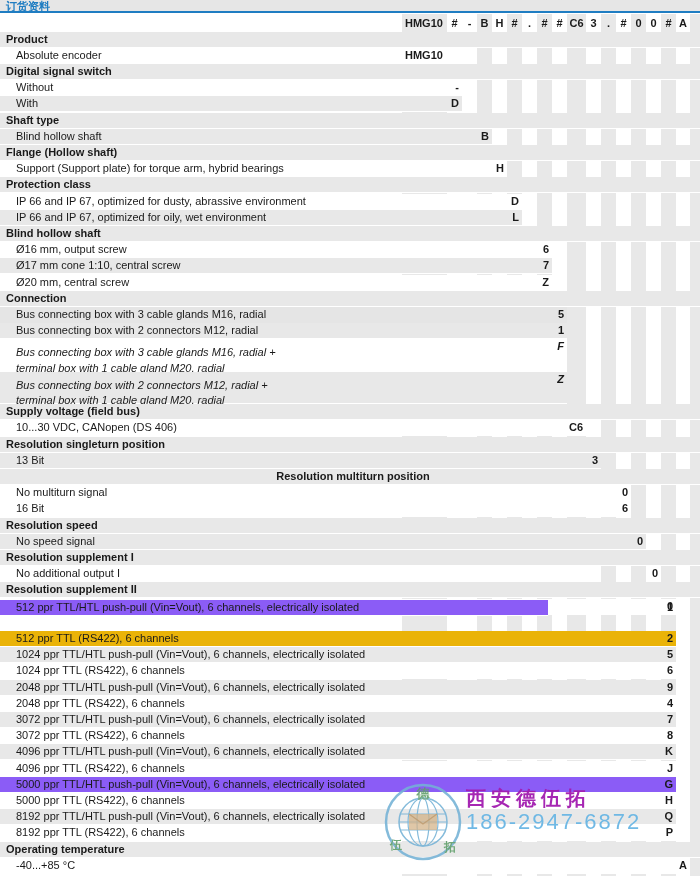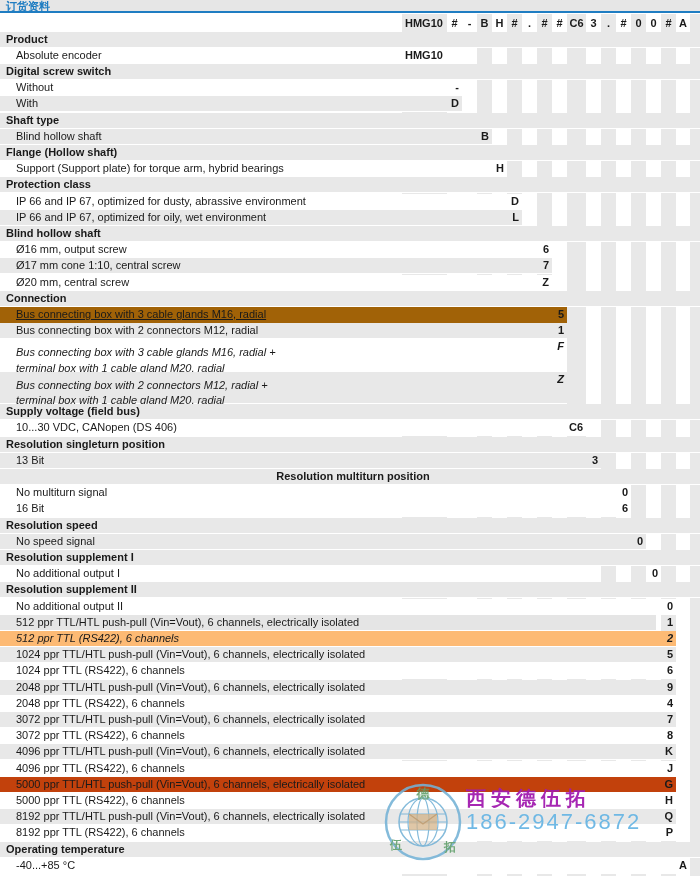--- a/index.html
+++ b/index.html
@@ -83,65 +83,65 @@
     <span class="hcode" style="left: 616px; width: 15px;">#</span>
     <span class="hcode" style="left: 631px; width: 15px;">0</span>
     <span class="hcode" style="left: 646px; width: 15px;">0</span>
     <span class="hcode" style="left: 661px; width: 15px;">#</span>
     <span class="hcode" style="left: 676px; width: 14px;">A</span>
   </div>
 
 <div id="table">
     <div class="sec-header" style="top: 31.5px; height: 16.2px;">Product</div>
     <div class="opt-row" style="top: 47.7px; height: 16.2px; width: 447px; background: rgb(255, 255, 255);"><span>Absolute encoder</span><span class="code" style="left: 405px; width: 42px; text-align: left;">HMG10</span></div>
-    <div class="sec-header" style="top: 63.9px; height: 16.2px;">Digital screw switch</div>
+    <div class="sec-header" style="top: 63.9px; height: 16.2px;">Digital signal switch</div>
     <div class="opt-row" style="top: 80.1px; height: 16.2px; width: 462px; background: rgb(255, 255, 255);"><span>Without</span><span class="code" style="left: 447px; width: 12px;">-</span></div>
     <div class="opt-row" style="top: 96.3px; height: 16.2px; width: 462px; background: rgb(232, 232, 232);"><span>With</span><span class="code" style="left: 447px; width: 12px;">D</span></div>
     <div class="sec-header" style="top: 112.5px; height: 16.2px;">Shaft type</div>
     <div class="opt-row" style="top: 128.7px; height: 16.2px; width: 492px; background: rgb(232, 232, 232);"><span>Blind hollow shaft</span><span class="code" style="left: 477px; width: 12px;">B</span></div>
     <div class="sec-header" style="top: 144.9px; height: 16.2px;">Flange (Hollow shaft)</div>
     <div class="opt-row" style="top: 161.1px; height: 16.2px; width: 507px; background: rgb(255, 255, 255);"><span>Support (Support plate) for torque arm, hybrid bearings</span><span class="code" style="left: 492px; width: 12px;">H</span></div>
     <div class="sec-header" style="top: 177.3px; height: 16.2px;">Protection class</div>
     <div class="opt-row" style="top: 193.5px; height: 16.2px; width: 522px; background: rgb(255, 255, 255);"><span>IP 66 and IP 67, optimized for dusty, abrassive environment</span><span class="code" style="left: 507px; width: 12px;">D</span></div>
     <div class="opt-row" style="top: 209.7px; height: 16.2px; width: 522px; background: rgb(232, 232, 232);"><span>IP 66 and IP 67, optimized for oily, wet environment</span><span class="code" style="left: 507px; width: 12px;">L</span></div>
     <div class="sec-header" style="top: 225.9px; height: 16.2px;">Blind hollow shaft</div>
     <div class="opt-row" style="top: 242.1px; height: 16.2px; width: 552px; background: rgb(255, 255, 255);"><span>Ø16 mm, output screw</span><span class="code" style="left: 537px; width: 12px;">6</span></div>
     <div class="opt-row" style="top: 258.3px; height: 16.2px; width: 552px; background: rgb(232, 232, 232);"><span>Ø17 mm cone 1:10, central screw</span><span class="code" style="left: 537px; width: 12px;">7</span></div>
     <div class="opt-row" style="top: 274.5px; height: 16.2px; width: 552px; background: rgb(255, 255, 255);"><span>Ø20 mm, central screw</span><span class="code" style="left: 537px; width: 12px;">Z</span></div>
     <div class="sec-header" style="top: 290.7px; height: 16.2px;">Connection</div>
-    <div class="opt-row" style="top: 306.9px; height: 25px; width: 567px; background: #a16207; text-decoration: underline;"><span>Bus connecting box with 3 cable glands M16, radial</span><span class="code" style="left: 552px; width: 12px;">5</span></div>
+    <div class="opt-row" style="top: 306.9px; height: 25px; width: 567px; background: #e5e5e5;"><span>Bus connecting box with 3 cable glands M16, radial</span><span class="code" style="left: 552px; width: 12px;">5</span></div>
     <div class="opt-row" style="top: 323.1px; height: 16.2px; width: 567px; background: rgb(232, 232, 232);"><span>Bus connecting box with 2 connectors M12, radial</span><span class="code" style="left: 552px; width: 12px;">1</span></div>
     <div class="opt-row two" style="top: 339.3px; height: 32.4px; width: 567px; background: rgb(255, 255, 255);"><span>Bus connecting box with 3 cable glands M16, radial +
 terminal box with 1 cable gland M20, radial</span><span class="code" style="left: 552px; width: 12px;">F</span></div>
     <div class="opt-row two" style="top: 371.7px; height: 32px; width: 567px; background: rgb(232, 232, 232);"><span>Bus connecting box with 2 connectors M12, radial +
 terminal box with 1 cable gland M20, radial</span><span class="code" style="left: 552px; width: 12px;">Z</span></div>
     <div class="sec-header" style="top: 404.1px; height: 16.2px;">Supply voltage (field bus)</div>
     <div class="opt-row" style="top: 420.3px; height: 16.2px; width: 586px; background: rgb(255, 255, 255);"><span>10...30 VDC, CANopen (DS 406)</span><span class="code" style="left: 567px; width: 16px;">C6</span></div>
     <div class="sec-header" style="top: 436.5px; height: 16.2px;">Resolution singleturn position</div>
     <div class="opt-row" style="top: 452.7px; height: 16.2px; width: 601px; background: rgb(232, 232, 232);"><span>13 Bit</span><span class="code" style="left: 586px; width: 12px;">3</span></div>
     <div class="sec-header" style="top: 468.9px; height: 16.2px; text-align: center;">Resolution multiturn position</div>
     <div class="opt-row" style="top: 485.1px; height: 16.2px; width: 631px; background: rgb(255, 255, 255);"><span>No multiturn signal</span><span class="code" style="left: 616px; width: 12px;">0</span></div>
     <div class="opt-row" style="top: 501.3px; height: 16.2px; width: 631px; background: rgb(255, 255, 255);"><span>16 Bit</span><span class="code" style="left: 616px; width: 12px;">6</span></div>
     <div class="sec-header" style="top: 517.5px; height: 16.2px;">Resolution speed</div>
     <div class="opt-row" style="top: 533.7px; height: 16.2px; width: 646px; background: rgb(232, 232, 232);"><span>No speed signal</span><span class="code" style="left: 631px; width: 12px;">0</span></div>
     <div class="sec-header" style="top: 549.9px; height: 16.2px;">Resolution supplement I</div>
     <div class="opt-row" style="top: 566.1px; height: 16.2px; width: 600px; background: rgb(255, 255, 255);"><span>No additional output I</span><span class="code" style="left: 646px; width: 12px;">0</span></div>
     <div class="sec-header" style="top: 582.3px; height: 16.2px;">Resolution supplement II</div>
     <div class="opt-row" style="top: 598.5px; height: 16.2px; width: 676px; background: rgb(255, 255, 255);"><span>No additional output II</span><span class="code" style="left: 661px; width: 12px;">0</span></div>
-    <div class="opt-row" style="top: 615px; height: 16.2px; width: 656px; background: #e5e5e5;"><span>512 ppr TTL/HTL push-pull (Vin=Vout), 6 channels, electrically isolated</span><span class="code" style="left: 661px; width: 12px;">1</span></div>
-    <div class="opt-row" style="top: 630.9px; height: 16.2px; width: 676px; background: #fdba74; font-style: italic;"><span>512 ppr TTL (RS422), 6 channels</span><span class="code" style="left: 661px; width: 12px;">2</span></div>
+    <div class="opt-row" style="top: 600px; height: 16.2px; width: 548px; background: #8b5cf6;"><span>512 ppr TTL/HTL push-pull (Vin=Vout), 6 channels, electrically isolated</span><span class="code" style="left: 661px; width: 12px;">1</span></div>
+    <div class="opt-row" style="top: 630.9px; height: 16.2px; width: 676px; background: #eab308;"><span>512 ppr TTL (RS422), 6 channels</span><span class="code" style="left: 661px; width: 12px;">2</span></div>
     <div class="opt-row" style="top: 647.1px; height: 16.2px; width: 676px; background: rgb(232, 232, 232);"><span>1024 ppr TTL/HTL push-pull (Vin=Vout), 6 channels, electrically isolated</span><span class="code" style="left: 661px; width: 12px;">5</span></div>
     <div class="opt-row" style="top: 663.3px; height: 16.2px; width: 676px; background: rgb(255, 255, 255);"><span>1024 ppr TTL (RS422), 6 channels</span><span class="code" style="left: 661px; width: 12px;">6</span></div>
     <div class="opt-row" style="top: 679.5px; height: 16.2px; width: 676px; background: rgb(232, 232, 232);"><span>2048 ppr TTL/HTL push-pull (Vin=Vout), 6 channels, electrically isolated</span><span class="code" style="left: 661px; width: 12px;">9</span></div>
     <div class="opt-row" style="top: 695.7px; height: 16.2px; width: 676px; background: rgb(255, 255, 255);"><span>2048 ppr TTL (RS422), 6 channels</span><span class="code" style="left: 661px; width: 12px;">4</span></div>
     <div class="opt-row" style="top: 711.9px; height: 16.2px; width: 676px; background: rgb(232, 232, 232);"><span>3072 ppr TTL/HTL push-pull (Vin=Vout), 6 channels, electrically isolated</span><span class="code" style="left: 661px; width: 12px;">7</span></div>
     <div class="opt-row" style="top: 728.1px; height: 16.2px; width: 676px; background: rgb(255, 255, 255);"><span>3072 ppr TTL (RS422), 6 channels</span><span class="code" style="left: 661px; width: 12px;">8</span></div>
     <div class="opt-row" style="top: 744.3px; height: 16.2px; width: 676px; background: rgb(232, 232, 232);"><span>4096 ppr TTL/HTL push-pull (Vin=Vout), 6 channels, electrically isolated</span><span class="code" style="left: 661px; width: 12px;">K</span></div>
     <div class="opt-row" style="top: 760.5px; height: 16.2px; width: 676px; background: rgb(255, 255, 255);"><span>4096 ppr TTL (RS422), 6 channels</span><span class="code" style="left: 661px; width: 12px;">J</span></div>
-    <div class="opt-row" style="top: 776.7px; height: 16.2px; width: 676px; background: #c2410c;"><span>5000 ppr TTL/HTL push-pull (Vin=Vout), 6 channels, electrically isolated</span><span class="code" style="left: 661px; width: 12px;">G</span></div>
+    <div class="opt-row" style="top: 776.7px; height: 16.2px; width: 676px; background: #8b5cf6;"><span>5000 ppr TTL/HTL push-pull (Vin=Vout), 6 channels, electrically isolated</span><span class="code" style="left: 661px; width: 12px;">G</span></div>
     <div class="opt-row" style="top: 792.9px; height: 16.2px; width: 676px; background: rgb(255, 255, 255);"><span>5000 ppr TTL (RS422), 6 channels</span><span class="code" style="left: 661px; width: 12px;">H</span></div>
     <div class="opt-row" style="top: 809.1px; height: 16.2px; width: 676px; background: rgb(232, 232, 232);"><span>8192 ppr TTL/HTL push-pull (Vin=Vout), 6 channels, electrically isolated</span><span class="code" style="left: 661px; width: 12px;">Q</span></div>
     <div class="opt-row" style="top: 825.3px; height: 16.2px; width: 676px; background: rgb(255, 255, 255);"><span>8192 ppr TTL (RS422), 6 channels</span><span class="code" style="left: 661px; width: 12px;">P</span></div>
     <div class="sec-header" style="top: 841.5px; height: 16.2px;">Operating temperature</div>
     <div class="opt-row" style="top: 857.7px; height: 16.2px; width: 690px; background: rgb(255, 255, 255);"><span>-40...+85 °C</span><span class="code" style="left: 676px; width: 11px;">A</span></div>
   </div>
 
 <div id="watermark">
   <svg id="wm-stamp" width="80" height="80" viewBox="0 0 80 80">
     <circle cx="40" cy="40" r="37" fill="none" stroke="#74b2d6" stroke-width="2.5"></circle>

